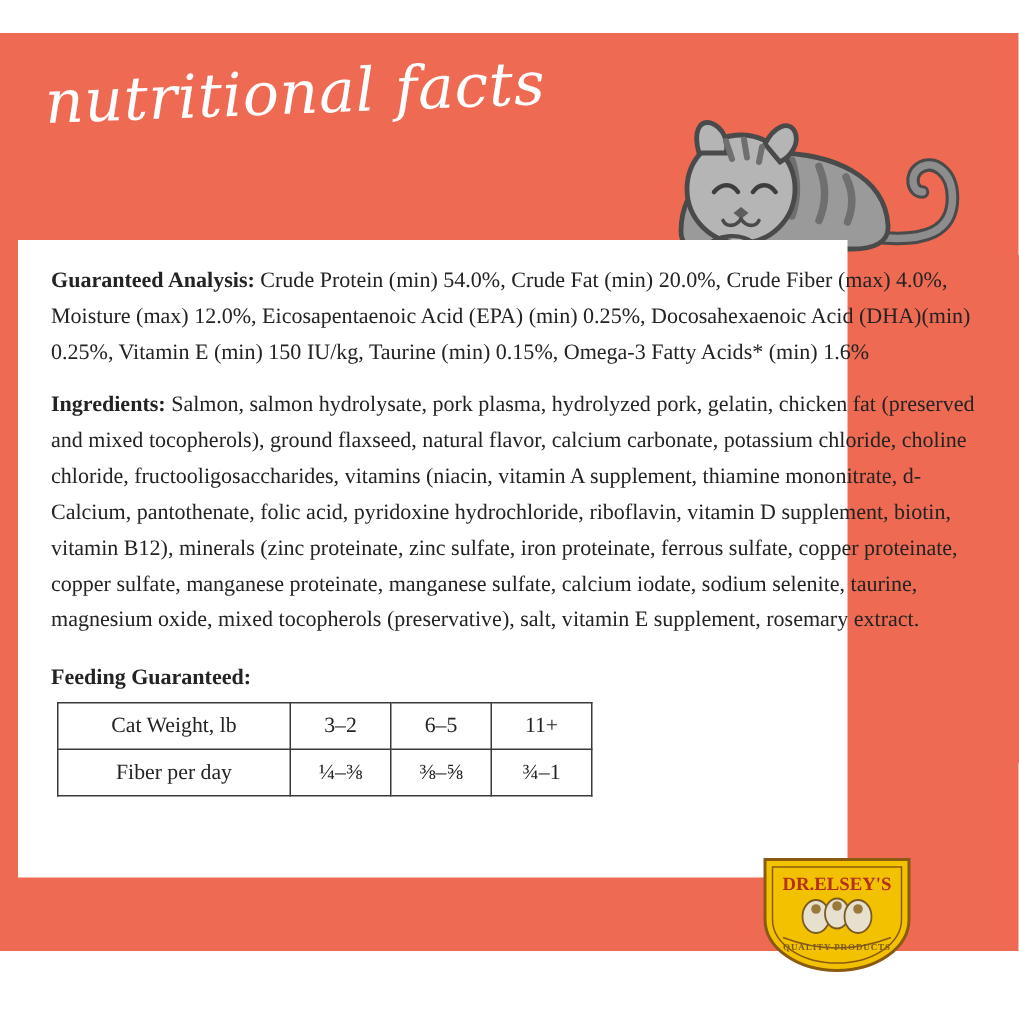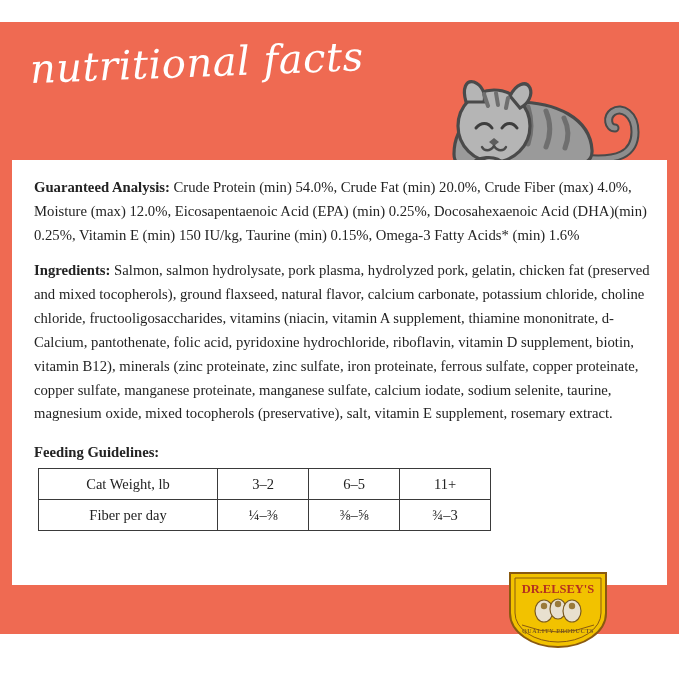--- a/index.html
+++ b/index.html
@@ -26,21 +26,21 @@
     top: 22px;
     width: 679px;
     height: 612px;
     background: #ef6a52;
   }
   
   .white-card {
     position: absolute;
     left: 12px;
     top: 160px;
-    width: 655px;
+    width: 553px;
     height: 425px;
     background: #ffffff;
   }
   
   .title {
     position: absolute;
     left: 30px;
     top: 46px;
     font-family: "DejaVu Serif", serif;
     font-style: italic;
@@ -86,21 +86,21 @@
     margin-bottom: 7px;
   }
   table.feeding {
     border-collapse: collapse;
     margin-left: 4px;
   }
   table.feeding td {
     border: 1px solid #3a3a3a;
     font-size: 14.5px;
     color: #232323;
-    padding: 4px 14px;
+    padding: 4px 2px;
     text-align: center;
     height: 22px;
   }
   table.feeding td.rowhead {
     width: 150px;
     text-align: center;
   }
   table.feeding td.col {
     width: 62px;
   }
@@ -158,35 +158,35 @@
     <div class="content">
 
       <div class="block para">
         <span class="label-bold">Guaranteed Analysis:</span><span> Crude Protein (min) 54.0%, Crude Fat (min) 20.0%, Crude Fiber (max) 4.0%, Moisture (max) 12.0%, Eicosapentaenoic Acid (EPA) (min) 0.25%, Docosahexaenoic Acid (DHA)(min) 0.25%, Vitamin E (min) 150 IU/kg, Taurine (min) 0.15%, Omega-3 Fatty Acids* (min) 1.6%</span>
       </div>
 
       <div class="block para">
         <span class="label-bold">Ingredients:</span><span> Salmon, salmon hydrolysate, pork plasma, hydrolyzed pork, gelatin, chicken fat (preserved and mixed tocopherols), ground flaxseed, natural flavor, calcium carbonate, potassium chloride, choline chloride, fructooligosaccharides, vitamins (niacin, vitamin A supplement, thiamine mononitrate, d-Calcium, pantothenate, folic acid, pyridoxine hydrochloride, riboflavin, vitamin D supplement, biotin, vitamin B12), minerals (zinc proteinate, zinc sulfate, iron proteinate, ferrous sulfate, copper proteinate, copper sulfate, manganese proteinate, manganese sulfate, calcium iodate, sodium selenite, taurine, magnesium oxide, mixed tocopherols (preservative), salt, vitamin E supplement, rosemary extract.</span>
       </div>
 
-      <div class="feeding-title">Feeding Guidelines:</div>
+      <div class="feeding-title">Feeding Guaranteed:</div>
 
       <table class="feeding">
         <tbody>
           <tr>
             <td class="rowhead">Cat Weight, lb</td>
             <td class="col">3–2</td>
             <td class="col">6–5</td>
             <td class="col">11+</td>
           </tr>
           <tr>
             <td class="rowhead">Fiber per day</td>
             <td class="col">¼–⅜</td>
             <td class="col">⅜–⅝</td>
-            <td class="col">¾–3</td>
+            <td class="col">¾–1</td>
           </tr>
         </tbody>
       </table>
 
     </div>
   </div>
 
   <div class="logo">
     <svg width="108" height="88" viewBox="0 0 108 88" xmlns="http://www.w3.org/2000/svg">
       <path d="M6 8 h96 v40 a48 34 0 0 1 -48 34 a48 34 0 0 1 -48 -34 z" fill="#f2c200" stroke="#8a5a10" stroke-width="2"></path>

